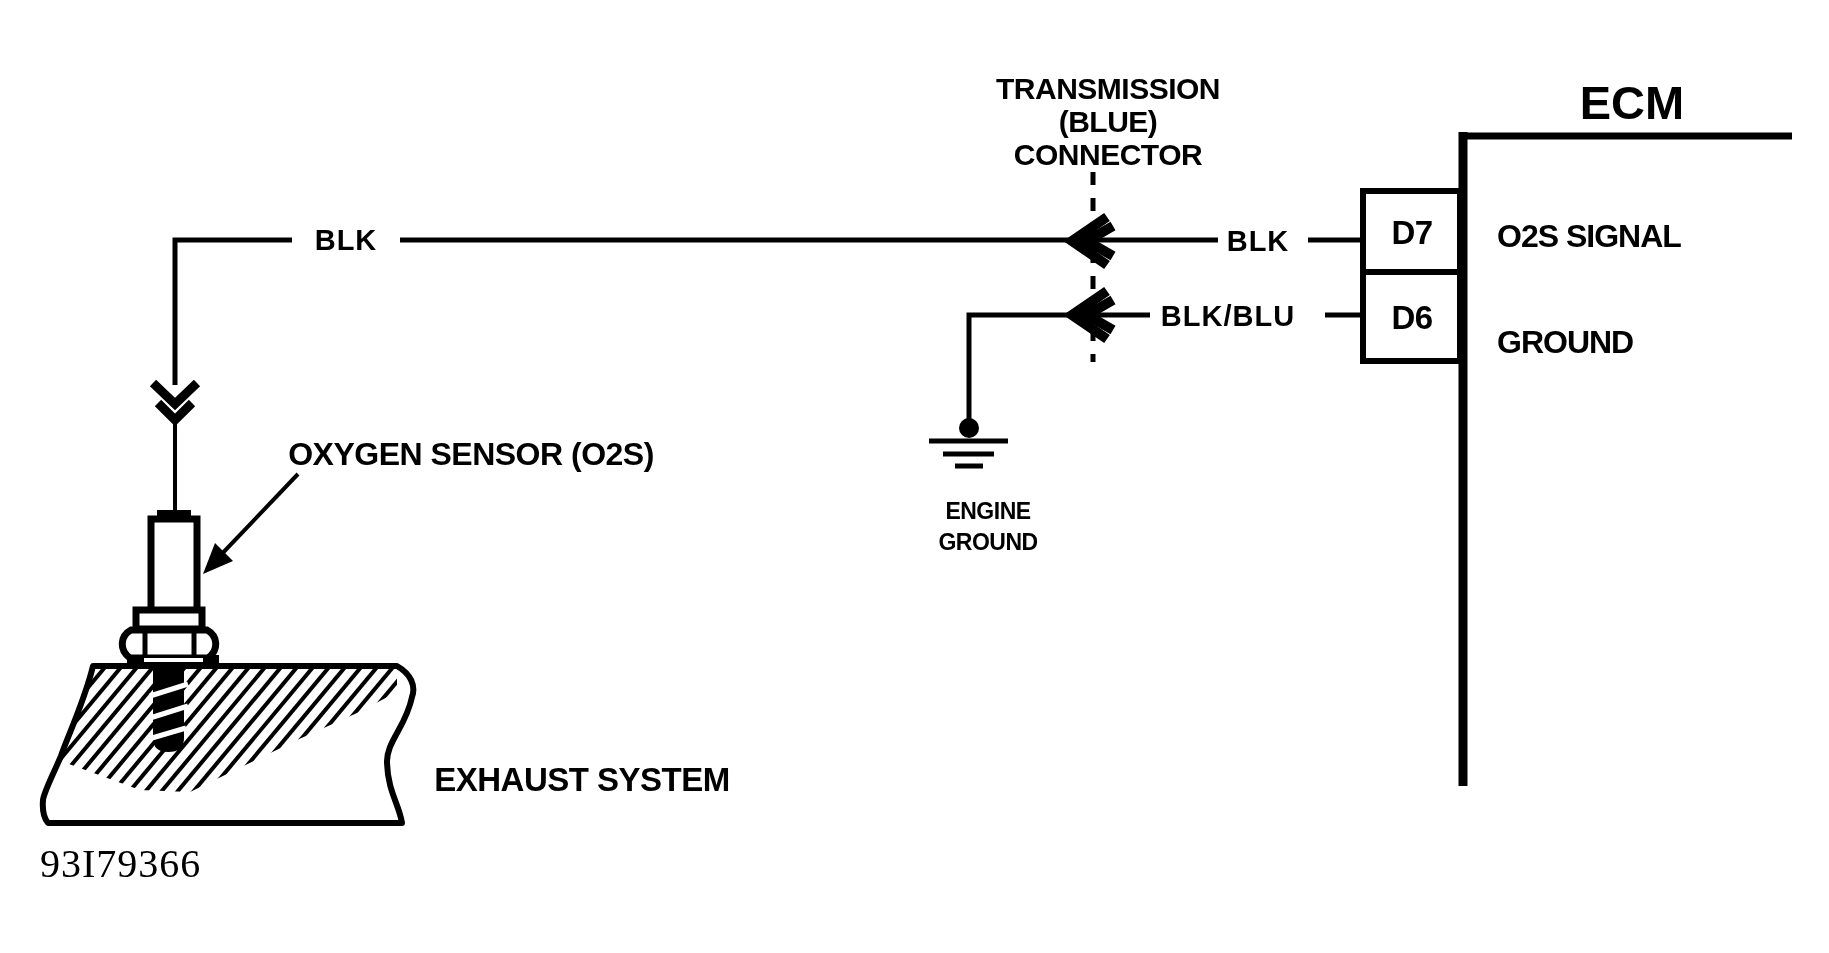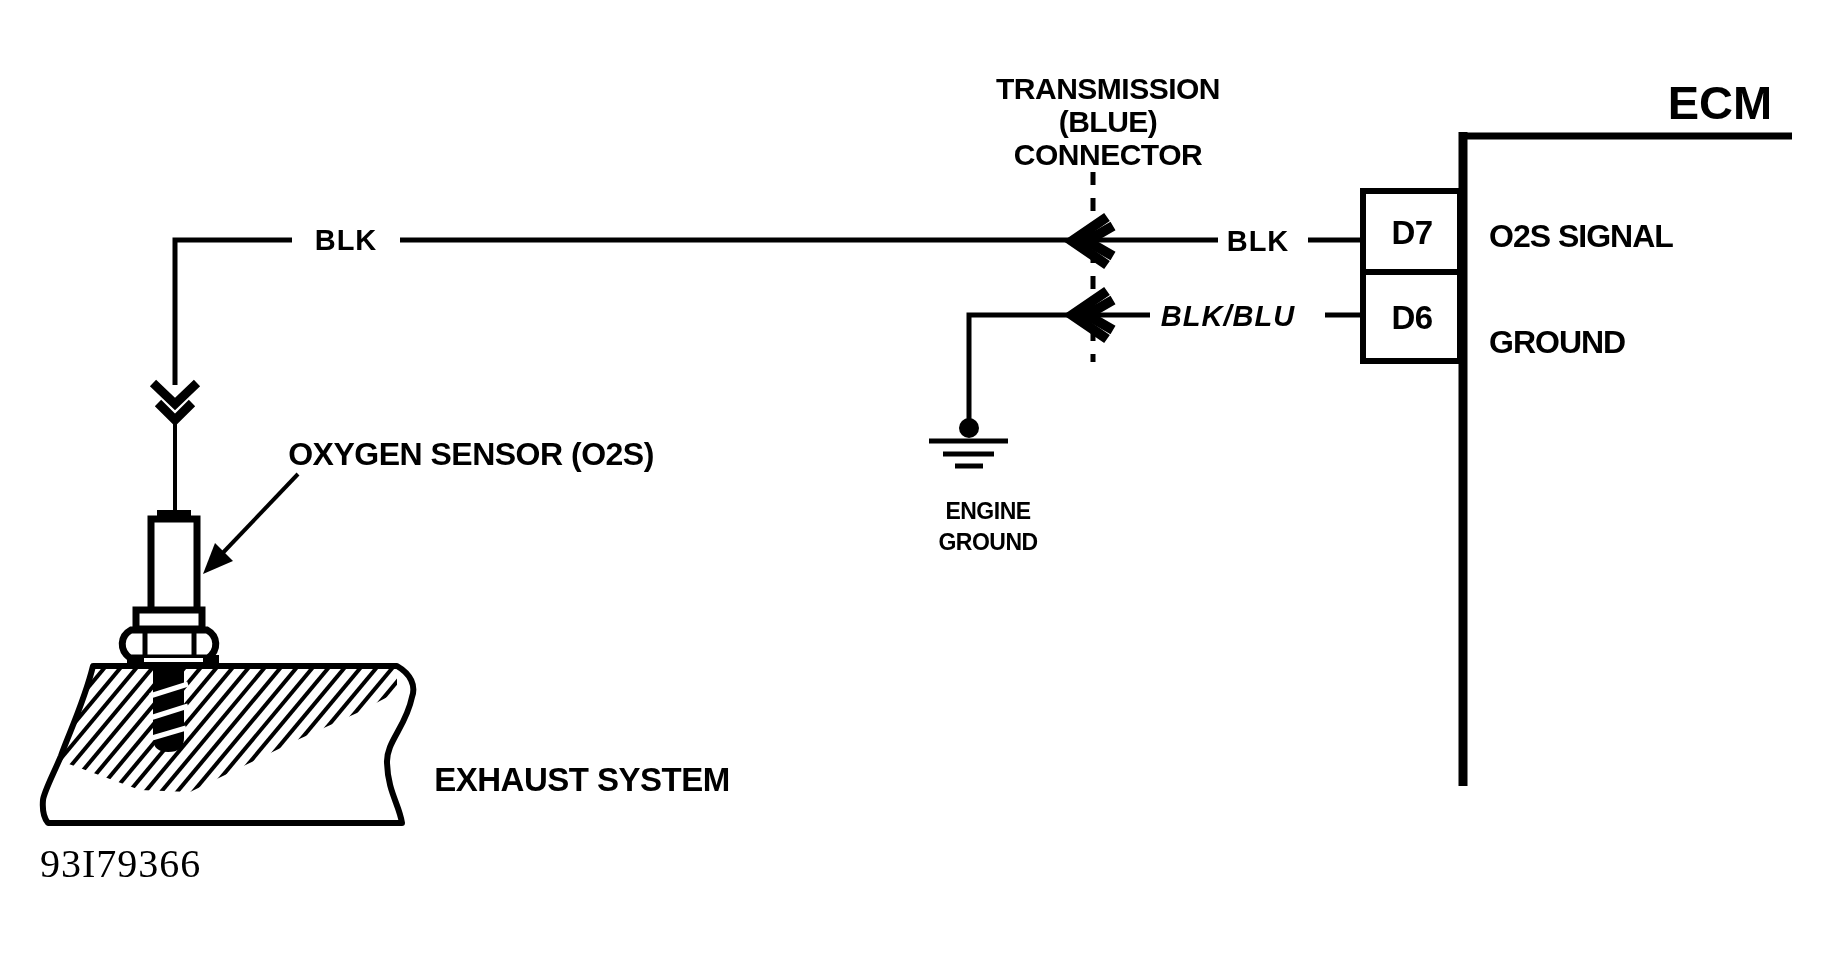--- a/index.html
+++ b/index.html
@@ -16,21 +16,21 @@
     color:#000;
     font-weight:bold;
     white-space:nowrap;
     letter-spacing:-0.5px;
     line-height:1.06;
   }
   .center{transform:translate(-50%,-50%);text-align:center;}
   .vcenter{transform:translateY(-50%);}
   .wirelbl{font-size:29px;letter-spacing:1px;}
   .pinlbl{font-size:33px;}
-  .fnlbl{font-size:32px;letter-spacing:-1px;}
+  .fnlbl{font-size:32px;letter-spacing:-1px;margin-left:8px;}
   .ecm{font-size:47px;letter-spacing:0;}
   .tc{font-size:30px;line-height:33px;}
   .eg{font-size:23px;line-height:31px;}
   .serif{
     font-family:"Liberation Serif", serif;
     font-weight:normal;
     font-size:40px;
     letter-spacing:1px;
   }
 </style>
@@ -140,33 +140,33 @@
       <rect x="127" y="655" width="92" height="11" fill="#000"></rect>
       <line x1="144" y1="660" x2="203" y2="660" stroke="#fff" stroke-width="4"></line>
     </g>
 
     <g>
       <line x1="298" y1="474" x2="216" y2="560" stroke="#000" stroke-width="4"></line>
       <polygon points="203,574 233,561 215,543" fill="#000"></polygon>
     </g>
   </svg>
 
-  <div class="label ecm center" style="left:1720px;top:103px;">ECM</div>
+  <div class="label ecm center" style="left:1632px;top:103px;">ECM</div>
 
   <div class="label tc center" style="left:1108px;top:121px;">
     <div>TRANSMISSION</div>
     <div>(BLUE)</div>
     <div>CONNECTOR</div>
   </div>
 
   <div class="label wirelbl center" style="left:346px;top:240px;">BLK</div>
 
   <div class="label wirelbl center" style="left:1258px;top:241px;">BLK</div>
 
-  <div class="label wirelbl center" style="left:1228px;top:316px;font-style:italic;">BLK/BLU</div>
+  <div class="label wirelbl center" style="left:1228px;top:316px;">BLK/BLU</div>
 
   <div class="label pinlbl center" style="left:1412px;top:233px;text-align:right;">D7</div>
 
   <div class="label pinlbl center" style="left:1412px;top:318px;">D6</div>
 
   <div class="label fnlbl vcenter" style="left:1489px;top:237px;">O2S SIGNAL</div>
 
   <div class="label fnlbl vcenter" style="left:1489px;top:342px;line-height:42px;">
     <div>GROUND</div>
   </div>

